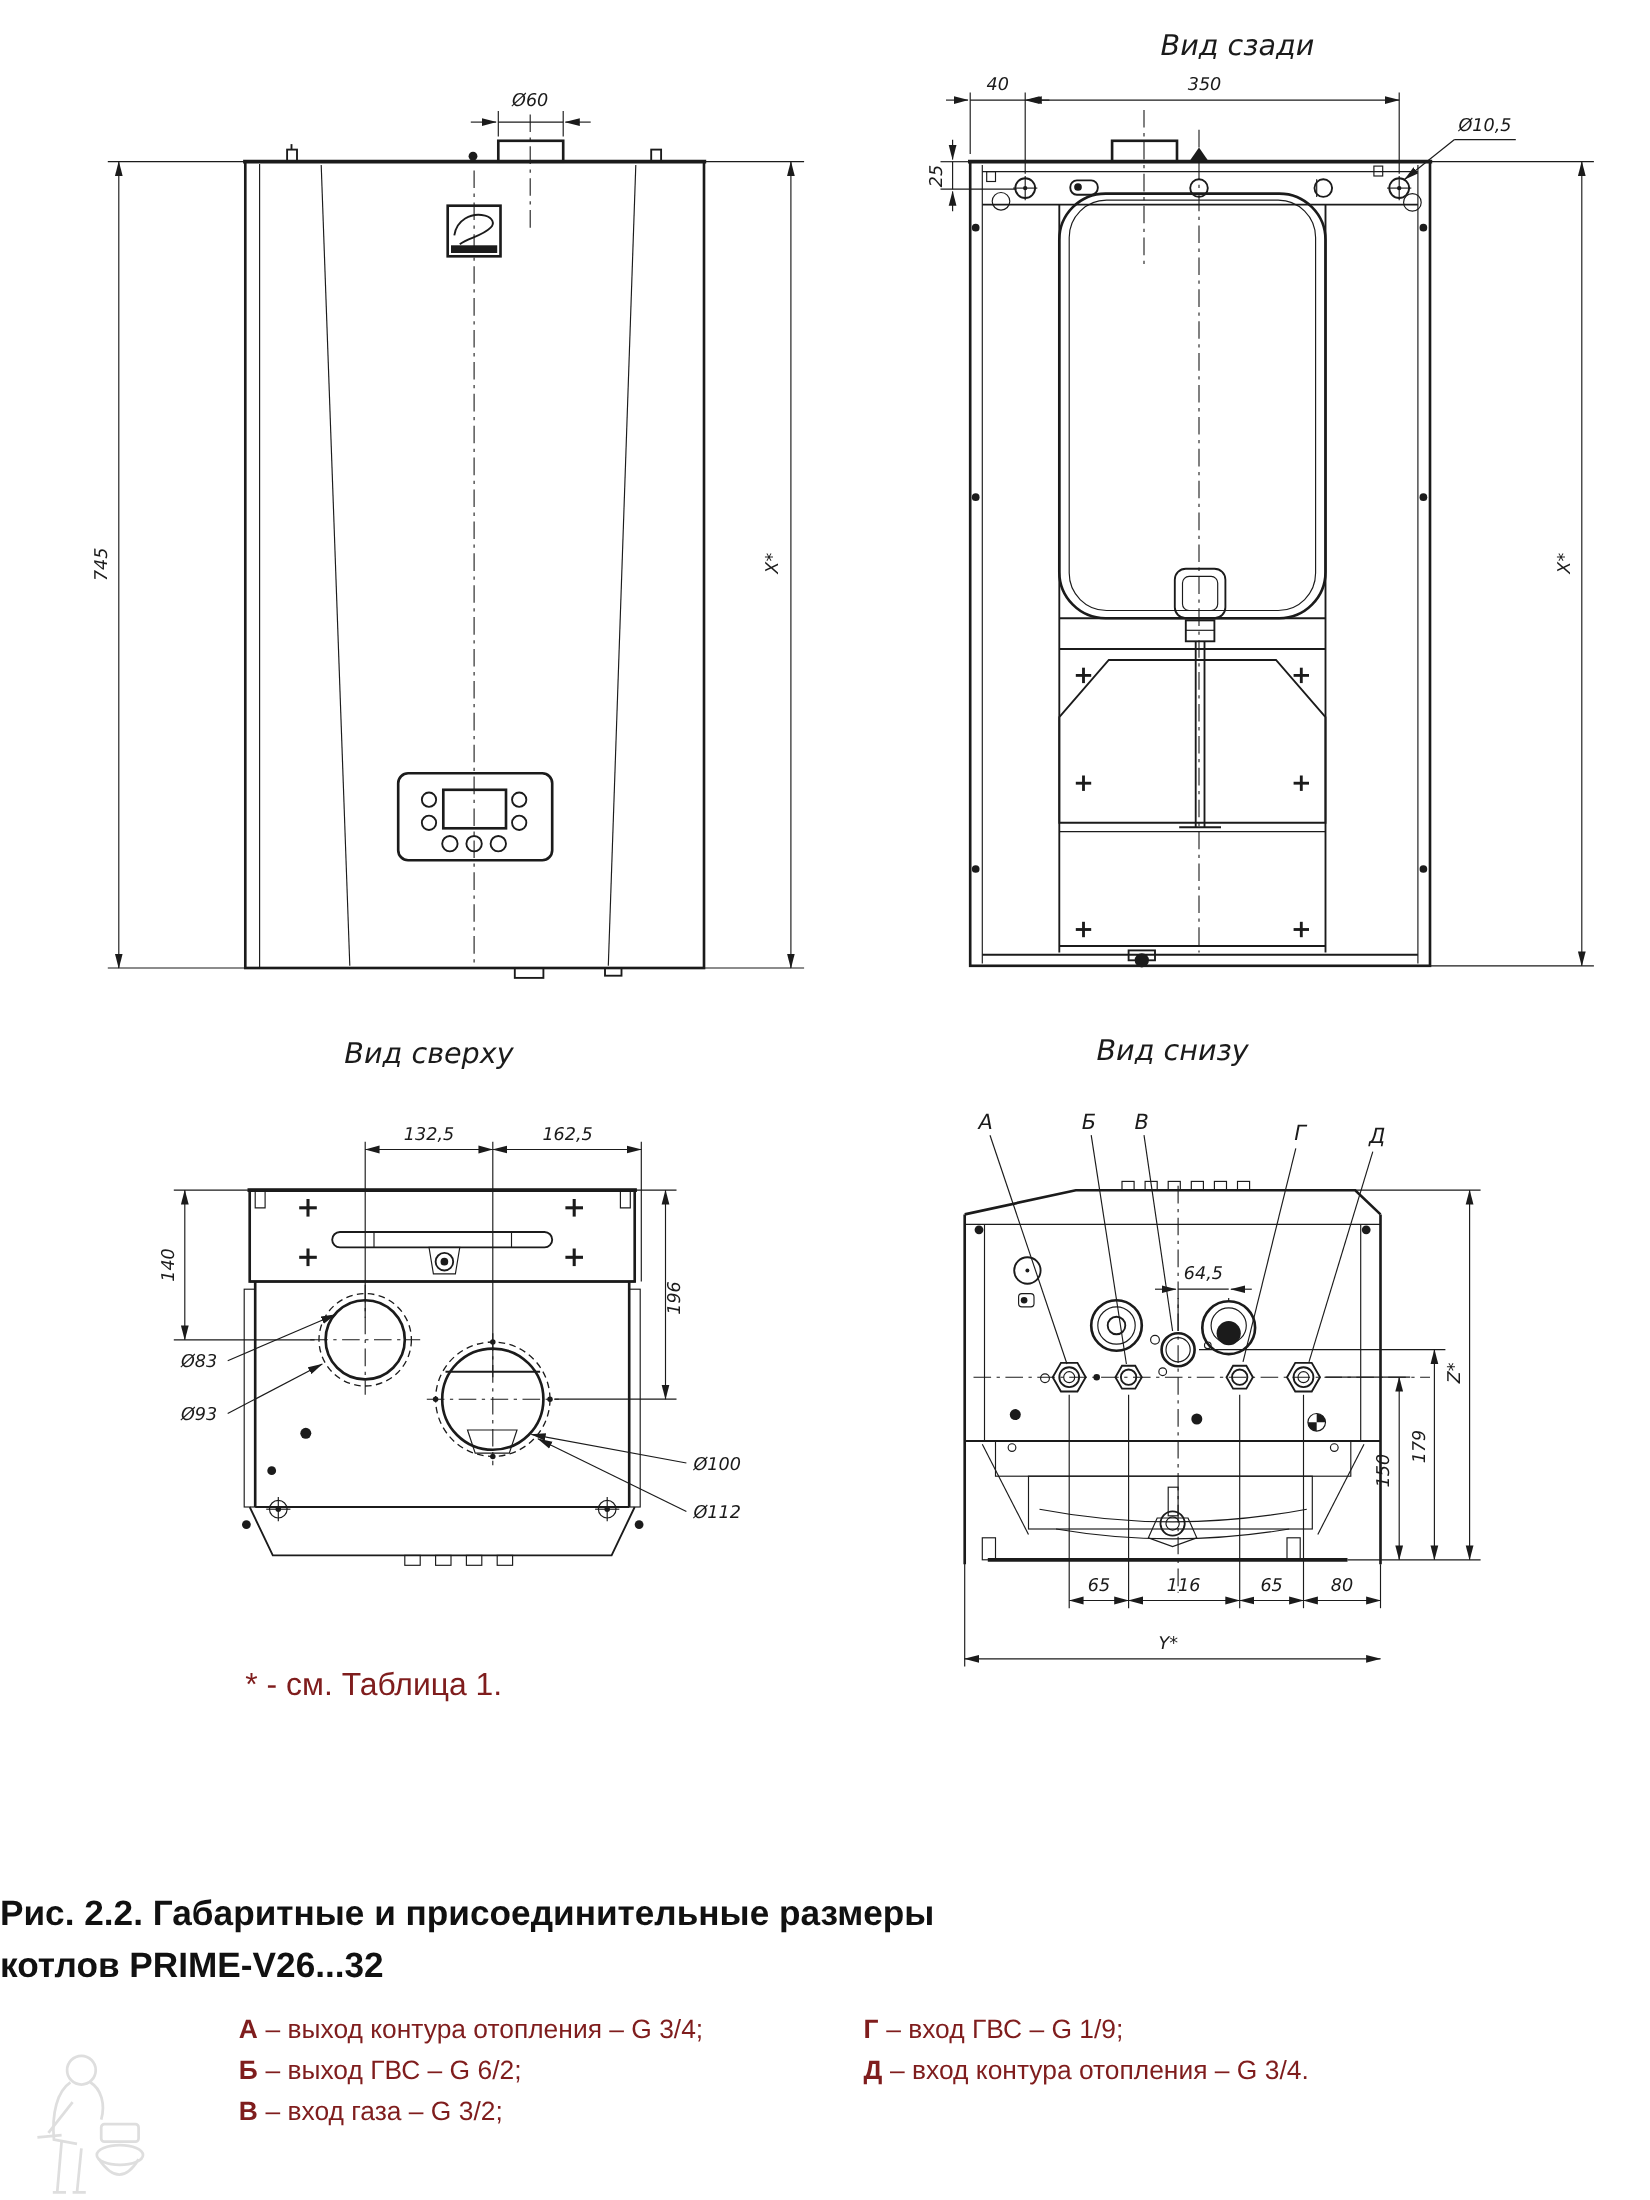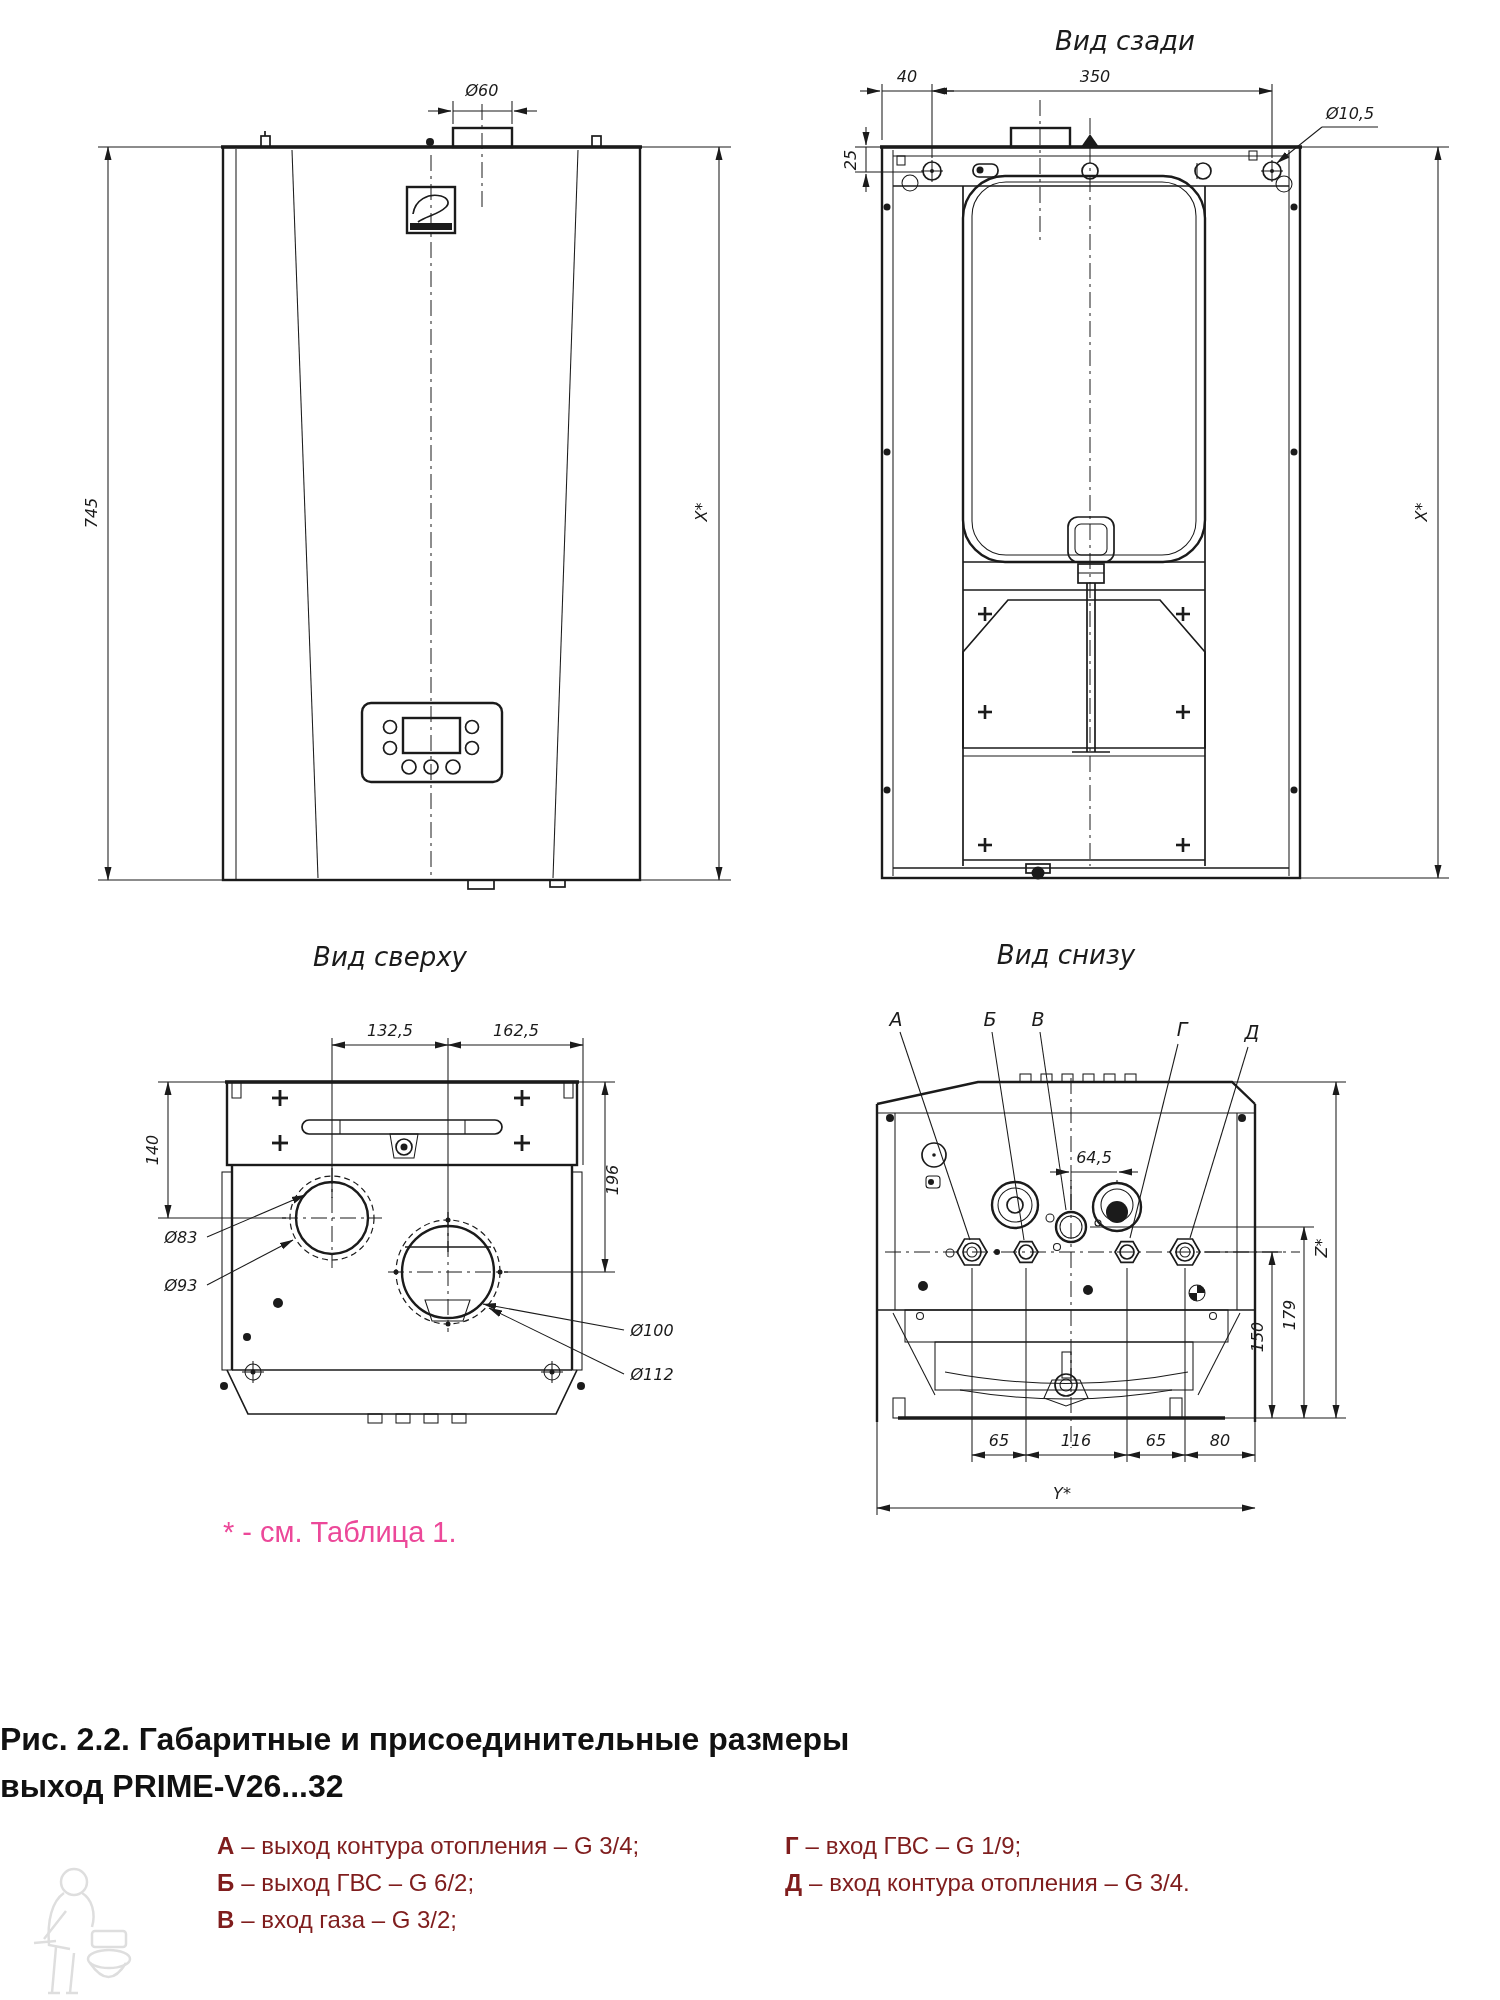--- a/index.html
+++ b/index.html
@@ -9,21 +9,21 @@
   
   .ol{stroke:#1b1b1b;stroke-width:2.4;fill:none;}
   .hl{stroke:#1b1b1b;stroke-width:3.4;fill:none;}
   .ml{stroke:#1b1b1b;stroke-width:1.7;fill:none;}
   .tl{stroke:#1b1b1b;stroke-width:1.05;fill:none;}
   .cl{stroke:#1b1b1b;stroke-width:1;fill:none;stroke-dasharray:16 5 3 5;}
   .dc{stroke:#1b1b1b;stroke-width:1.2;fill:none;stroke-dasharray:6 4;}
   .dim{font:italic 16px "DejaVu Sans",sans-serif;fill:#1b1b1b;}
   .lbl{font:italic 19px "DejaVu Sans",sans-serif;fill:#1b1b1b;}
   .ttl{font:italic 26px "DejaVu Sans",sans-serif;fill:#1b1b1b;}
-  .note{position:absolute;left:223px;top:1516px;font-size:29px;color:#ec4899;}
+  .note{position:absolute;left:223px;top:1516px;font-size:29px;color:#7f1d1d;}
   .caption{position:absolute;left:0;top:1716px;width:1500px;
            font-weight:bold;font-size:32px;line-height:47px;color:#111;}
   .lcol{position:absolute;top:1827px;font-size:24px;line-height:37px;color:#7f1d1d;}
   .lrow b{margin-right:7px;}
 </style>
 </head>
 <body>
 
 <div id="page">
 
@@ -425,21 +425,21 @@
     <text class="dim" text-anchor="middle" x="1263" y="1337" transform="rotate(-90 1263 1337)">150</text>
     <text class="dim" text-anchor="middle" x="1295" y="1315" transform="rotate(-90 1295 1315)">179</text>
     <text class="dim" text-anchor="middle" x="1327" y="1248" transform="rotate(-90 1327 1248)">Z*</text>
   </g>
 </svg>
 
 <div class="note">* - см. Таблица 1.</div>
 
 <div class="caption">
   <div>Рис. 2.2. Габаритные и присоединительные размеры</div>
-  <div>выход PRIME-V26...32</div>
+  <div>котлов PRIME-V26...32</div>
 </div>
 
 <div class="lcol" style="left:217px">
   <div class="lrow"><b>А</b><span>– выход контура отопления – G 3/4;</span></div>
   <div class="lrow"><b>Б</b><span>– выход ГВС – G 6/2;</span></div>
   <div class="lrow"><b>В</b><span>– вход газа – G 3/2;</span></div>
 </div>
 <div class="lcol" style="left:785px">
   <div class="lrow"><b>Г</b><span>– вход ГВС – G 1/9;</span></div>
   <div class="lrow"><b>Д</b><span>– вход контура отопления – G 3/4.</span></div>

